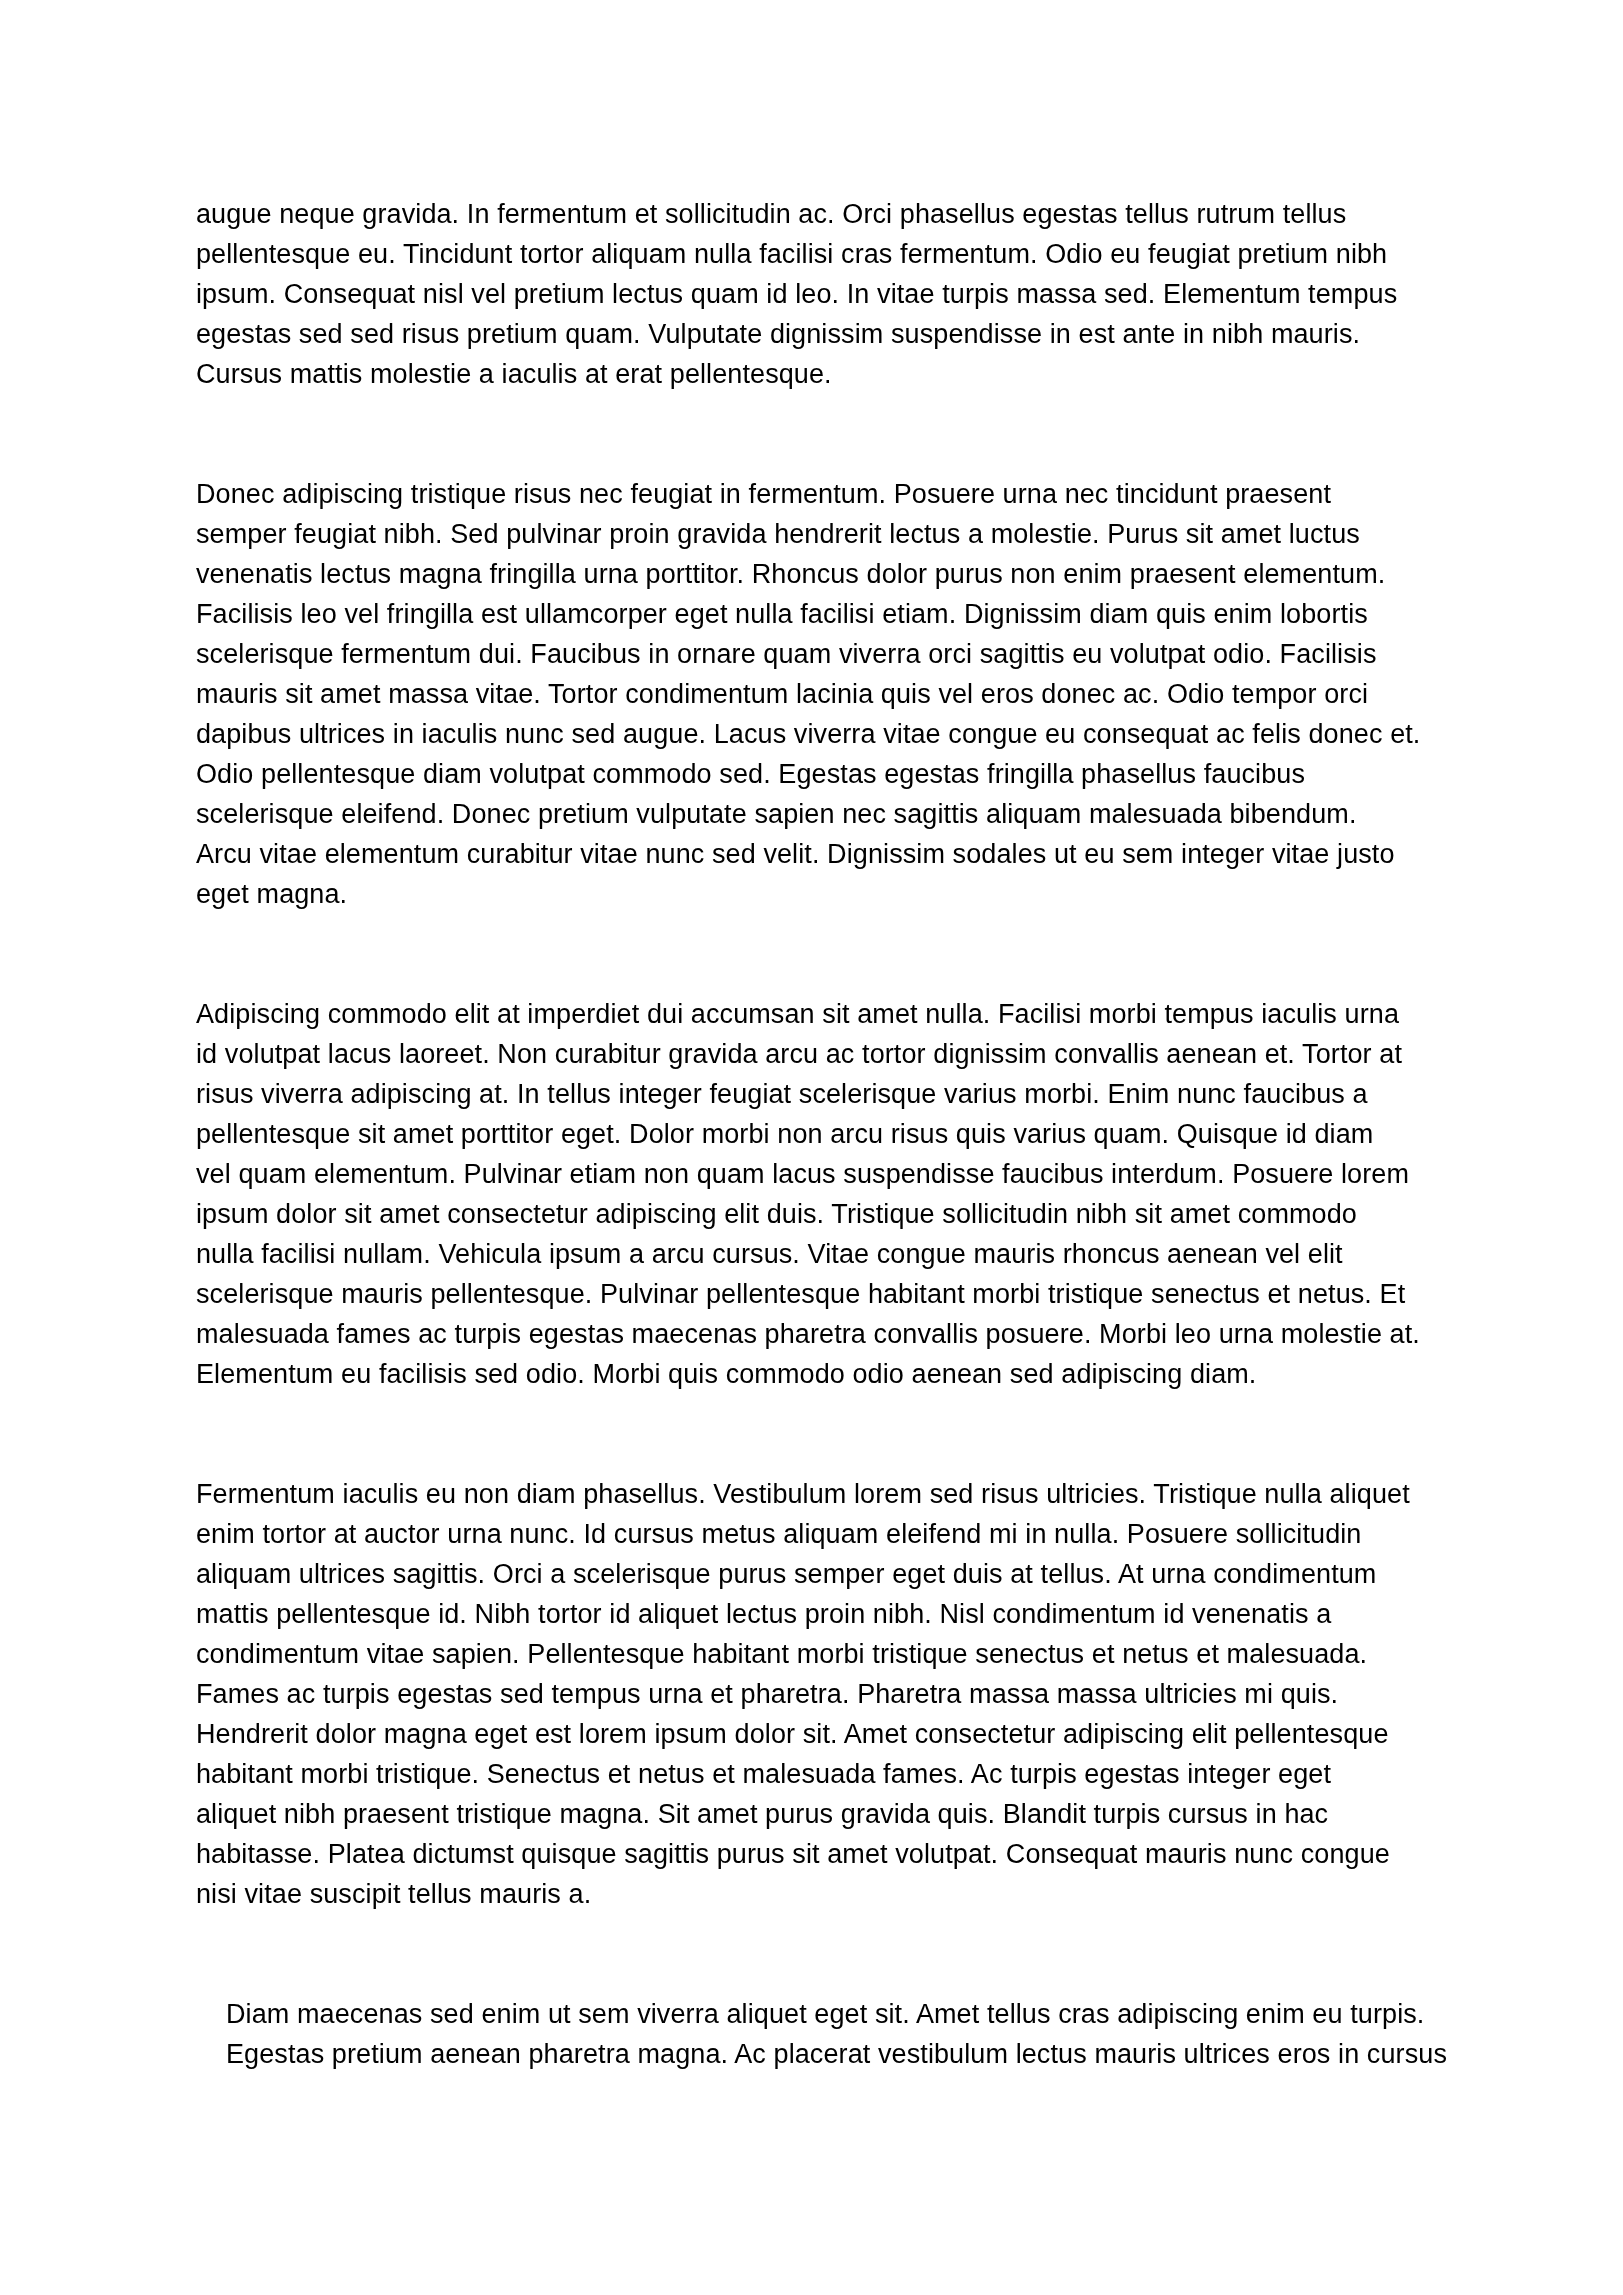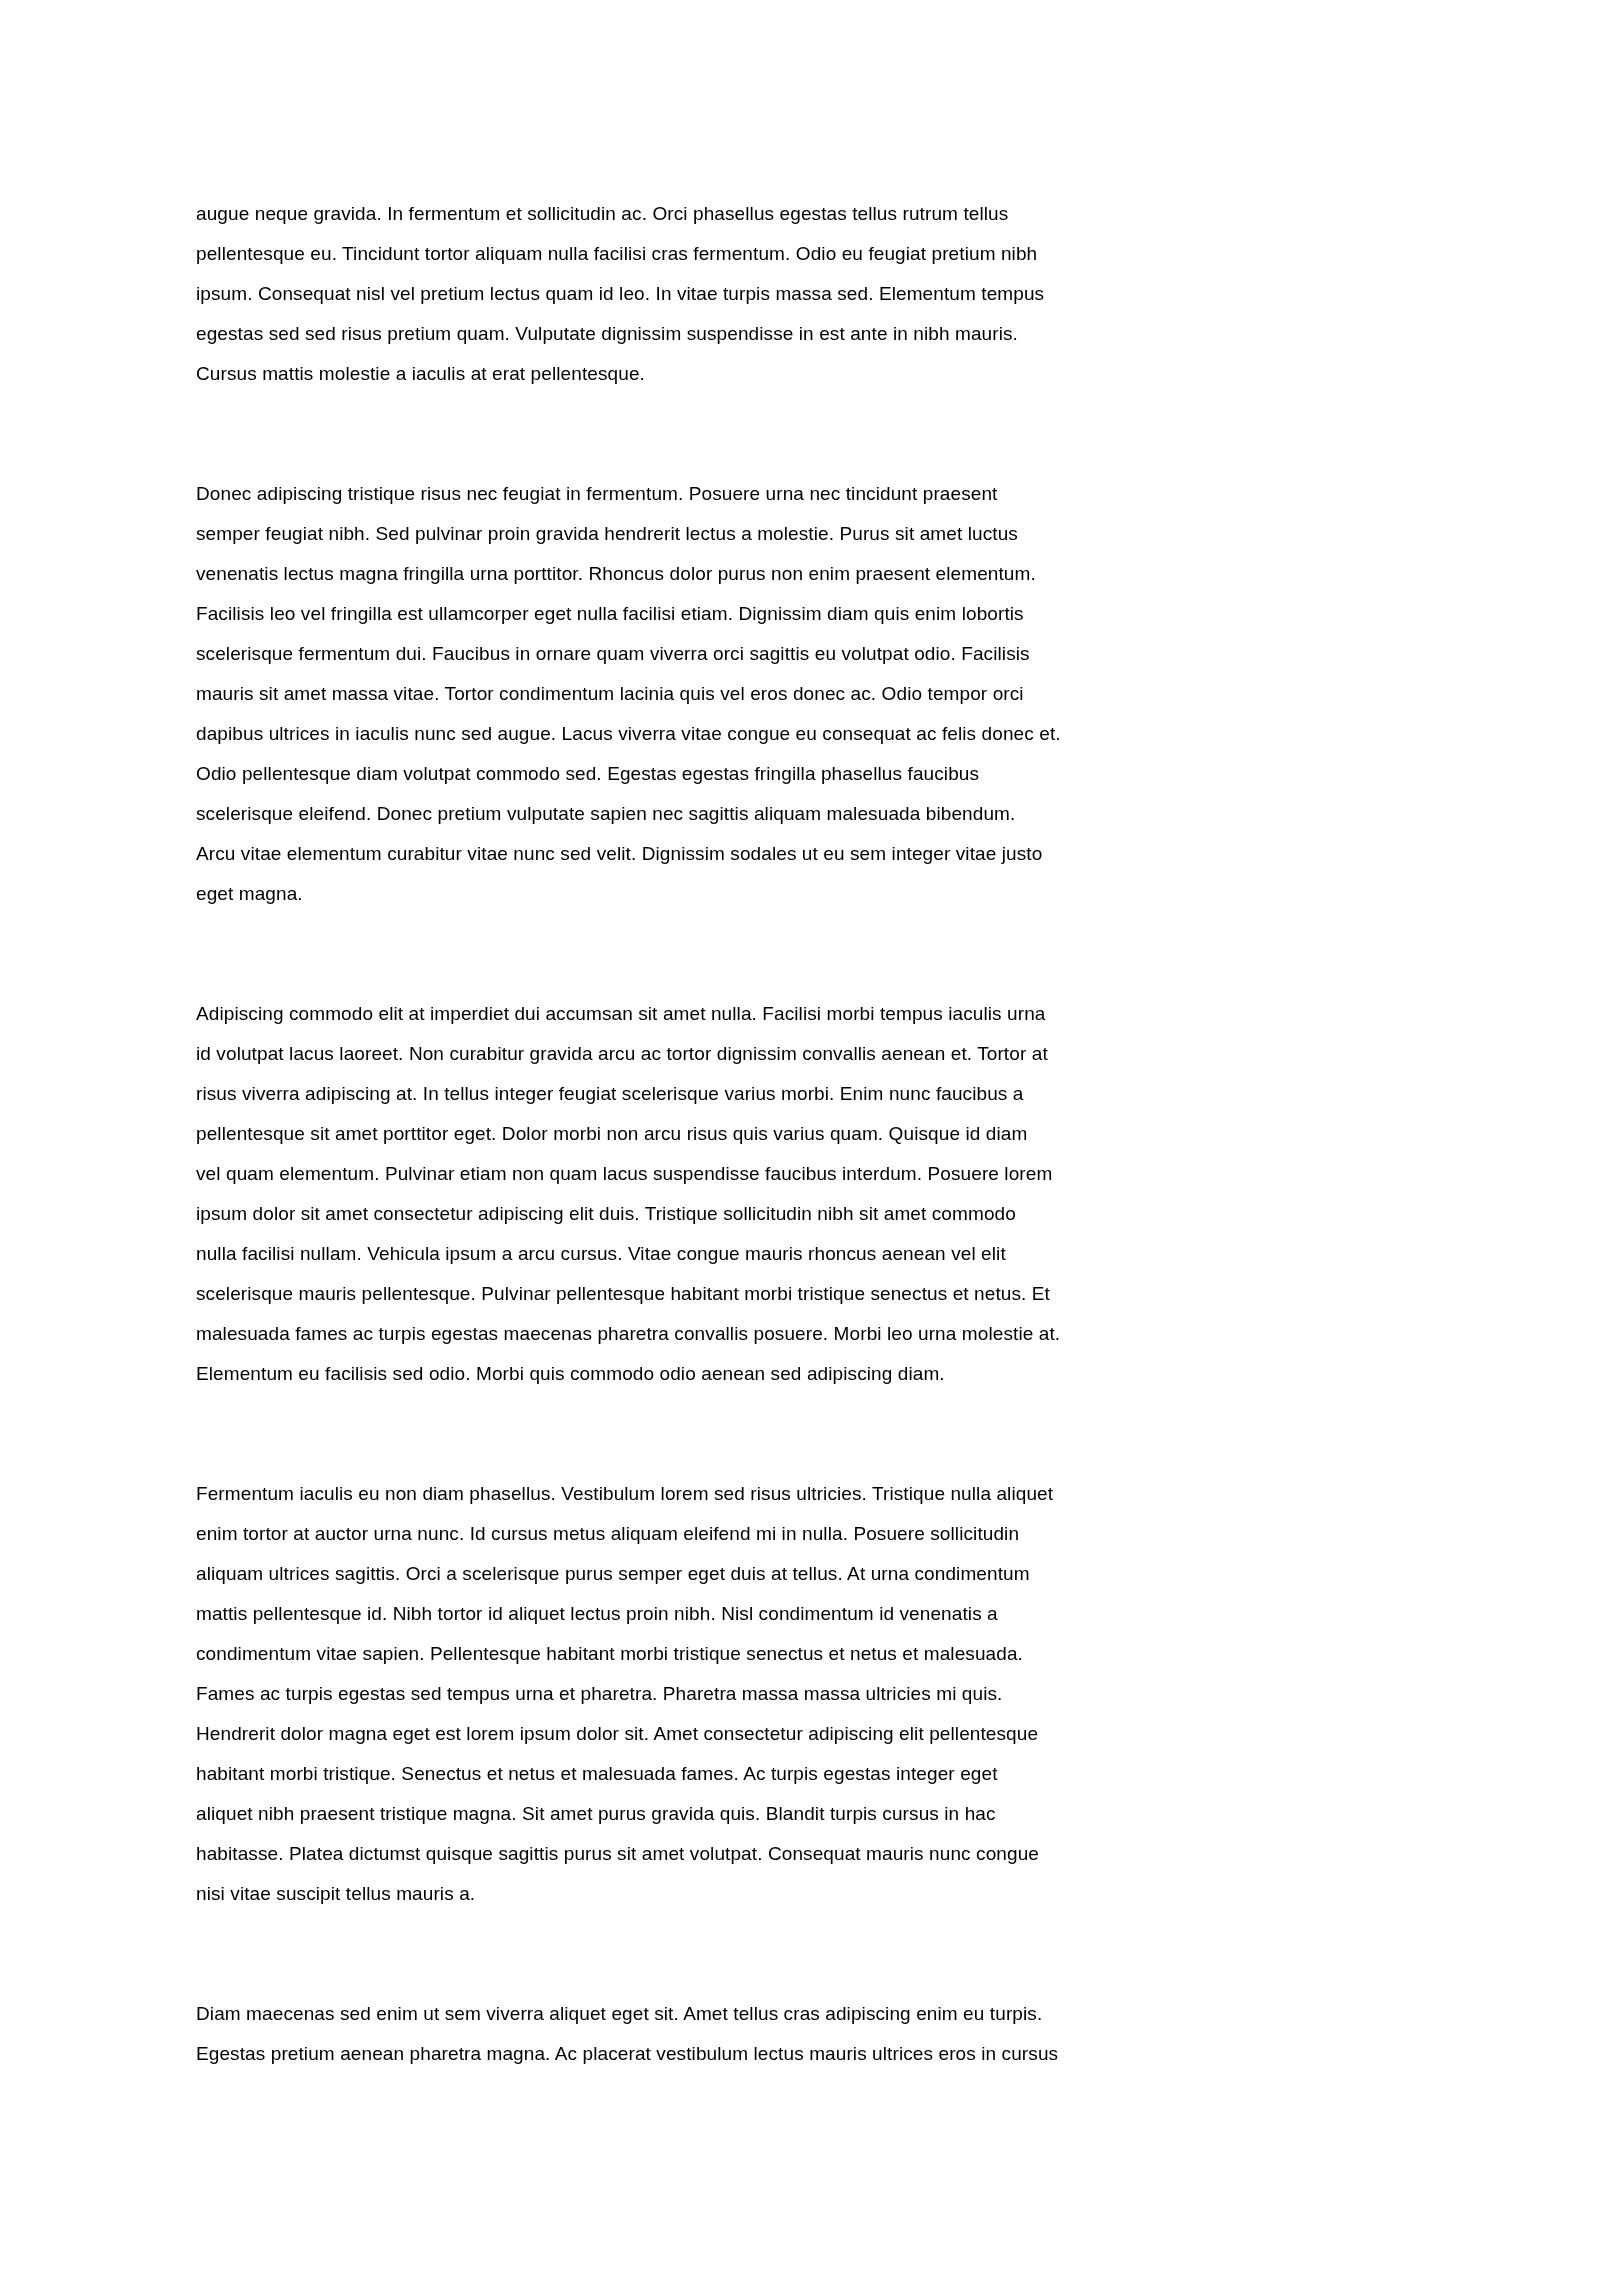--- a/index.html
+++ b/index.html
@@ -14,31 +14,32 @@
     background: #ffffff;
     overflow: hidden;
     font-family: "Liberation Sans", sans-serif;
   }
   .body-text {
     position: absolute;
     left: 196px;
     top: 194px;
     width: 1233px;
     color: #000000;
-    font-size: 19px;
+    font-size: 27px;
     line-height: 40px;
     letter-spacing: 0.1px;
     font-weight: 400;
   }
   .para {
     margin: 0 0 80px 0;
     white-space: pre;   
   }
   .para:last-child {
     margin-bottom: 0;
+    margin-left: 30px;
   }
 </style>
 </head>
 <body>
 
 <div class="page">
   <div class="body-text">
     <p class="para">augue neque gravida. In fermentum et sollicitudin ac. Orci phasellus egestas tellus rutrum tellus
 pellentesque eu. Tincidunt tortor aliquam nulla facilisi cras fermentum. Odio eu feugiat pretium nibh
 ipsum. Consequat nisl vel pretium lectus quam id leo. In vitae turpis massa sed. Elementum tempus

